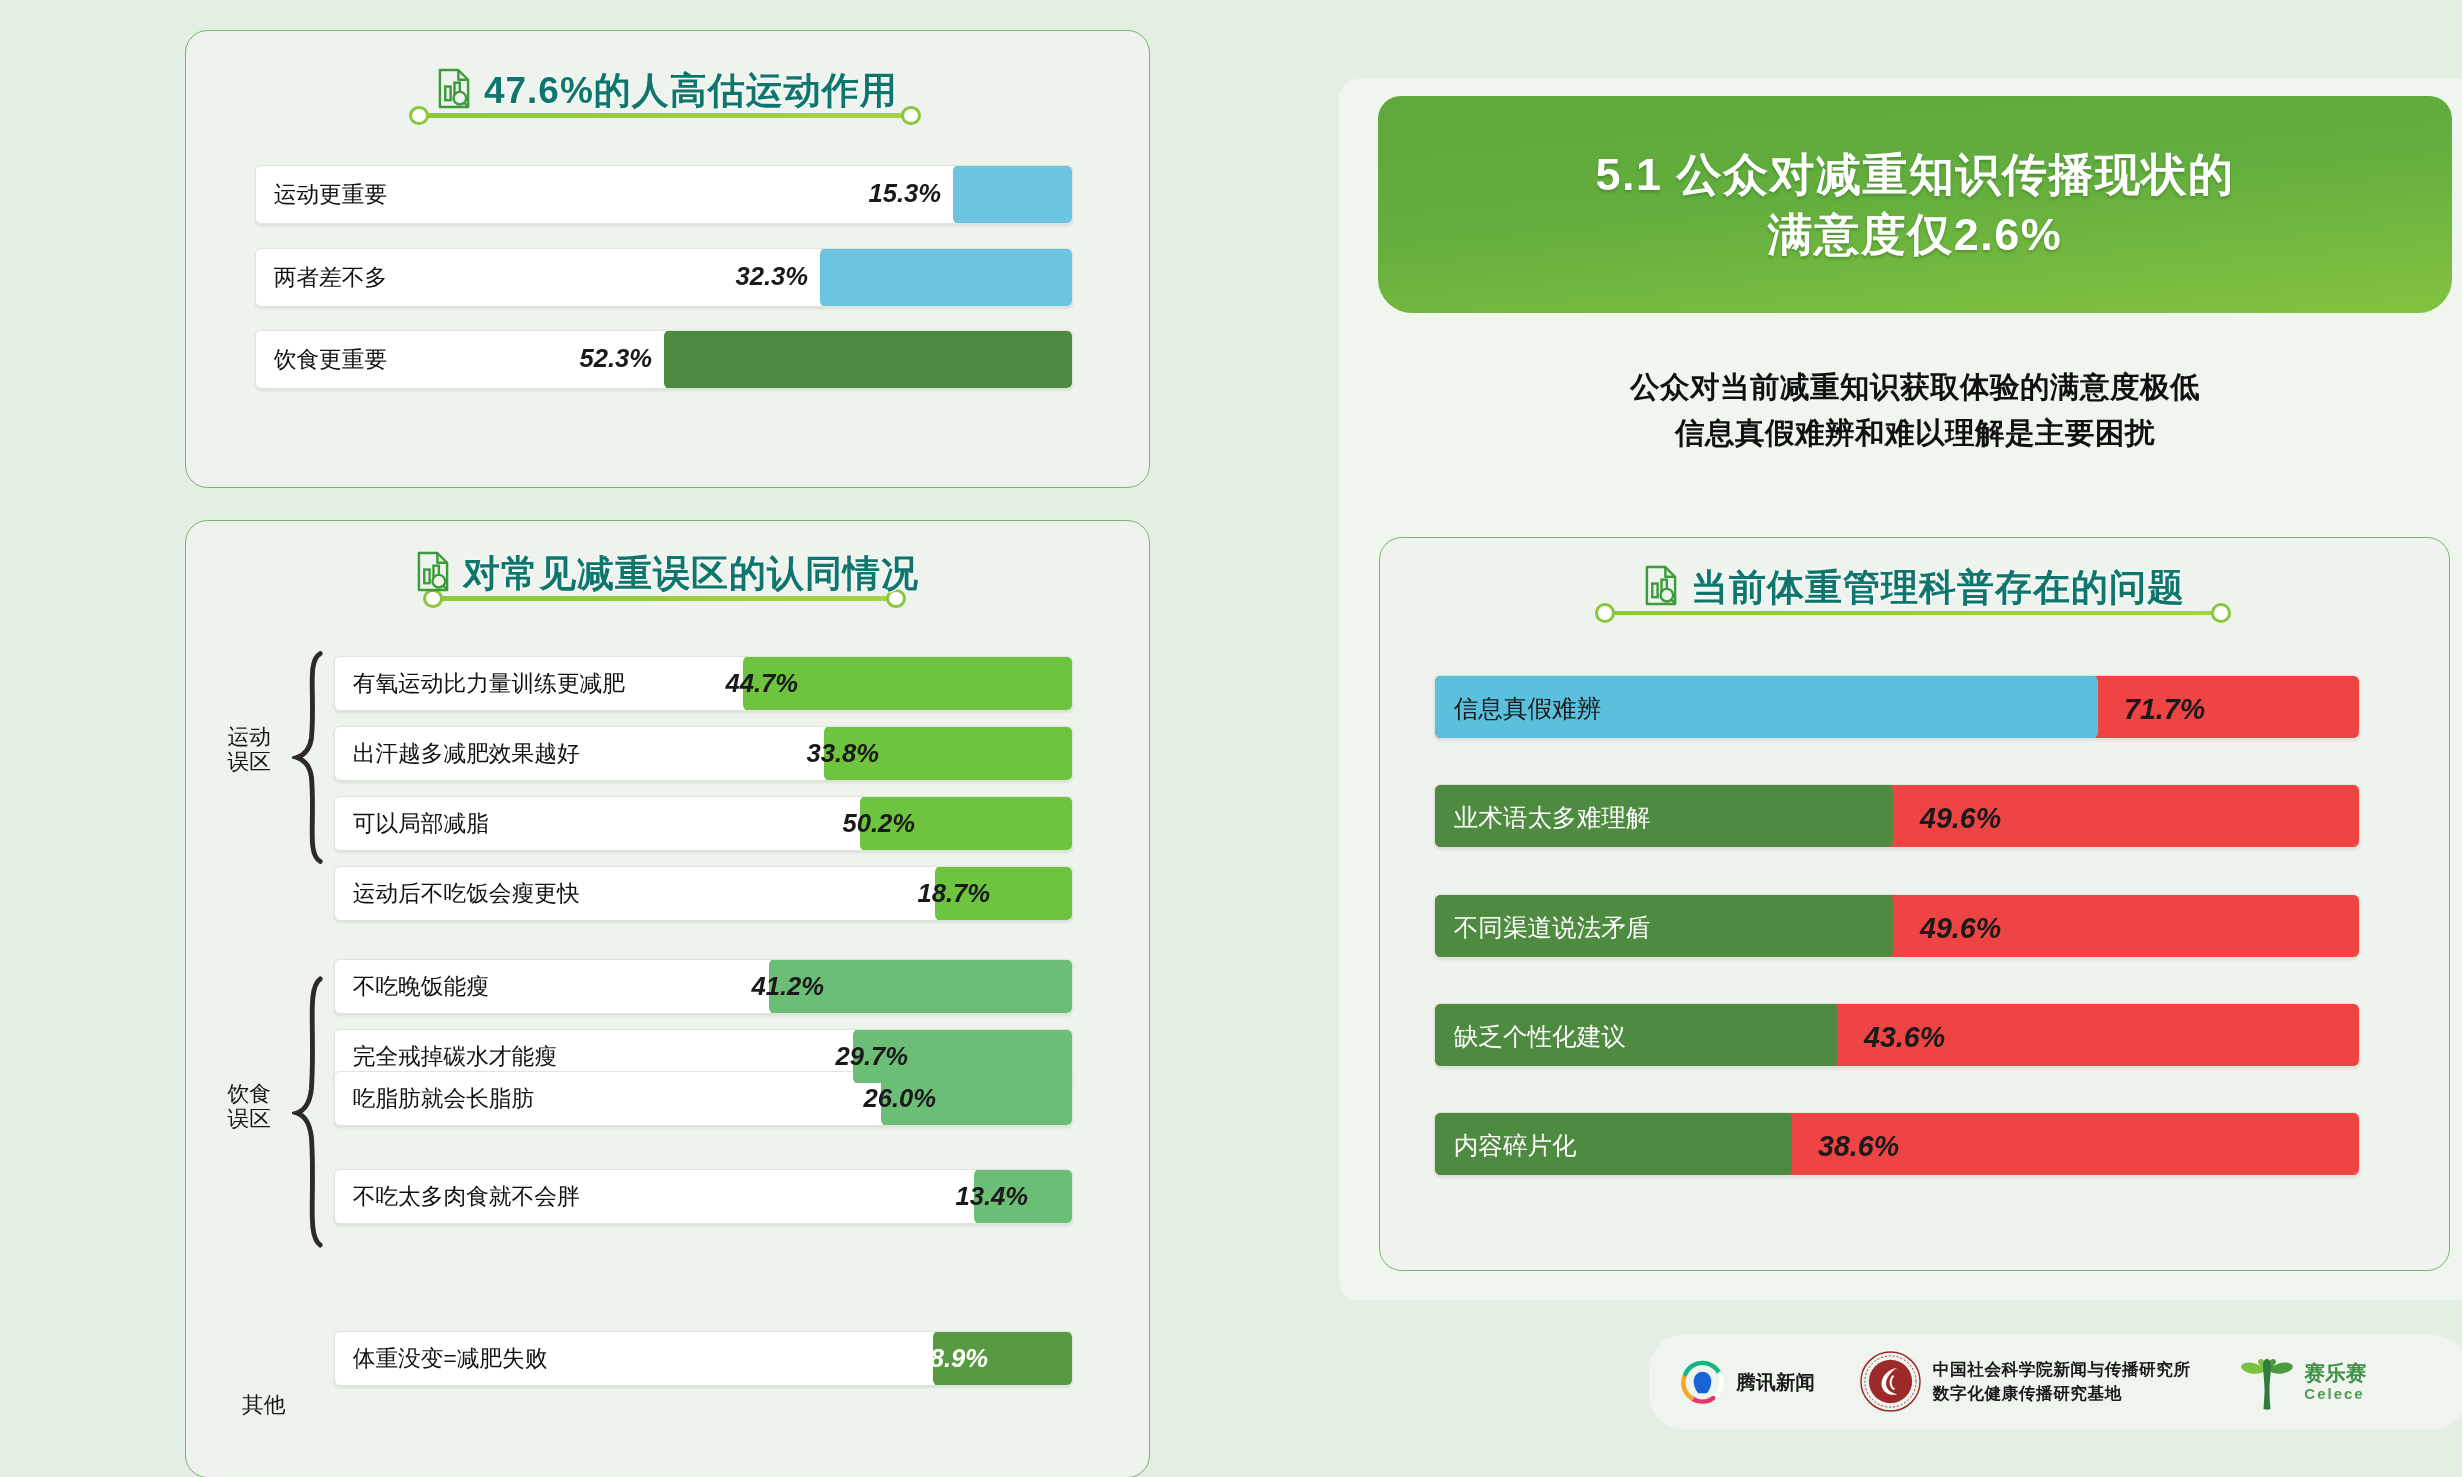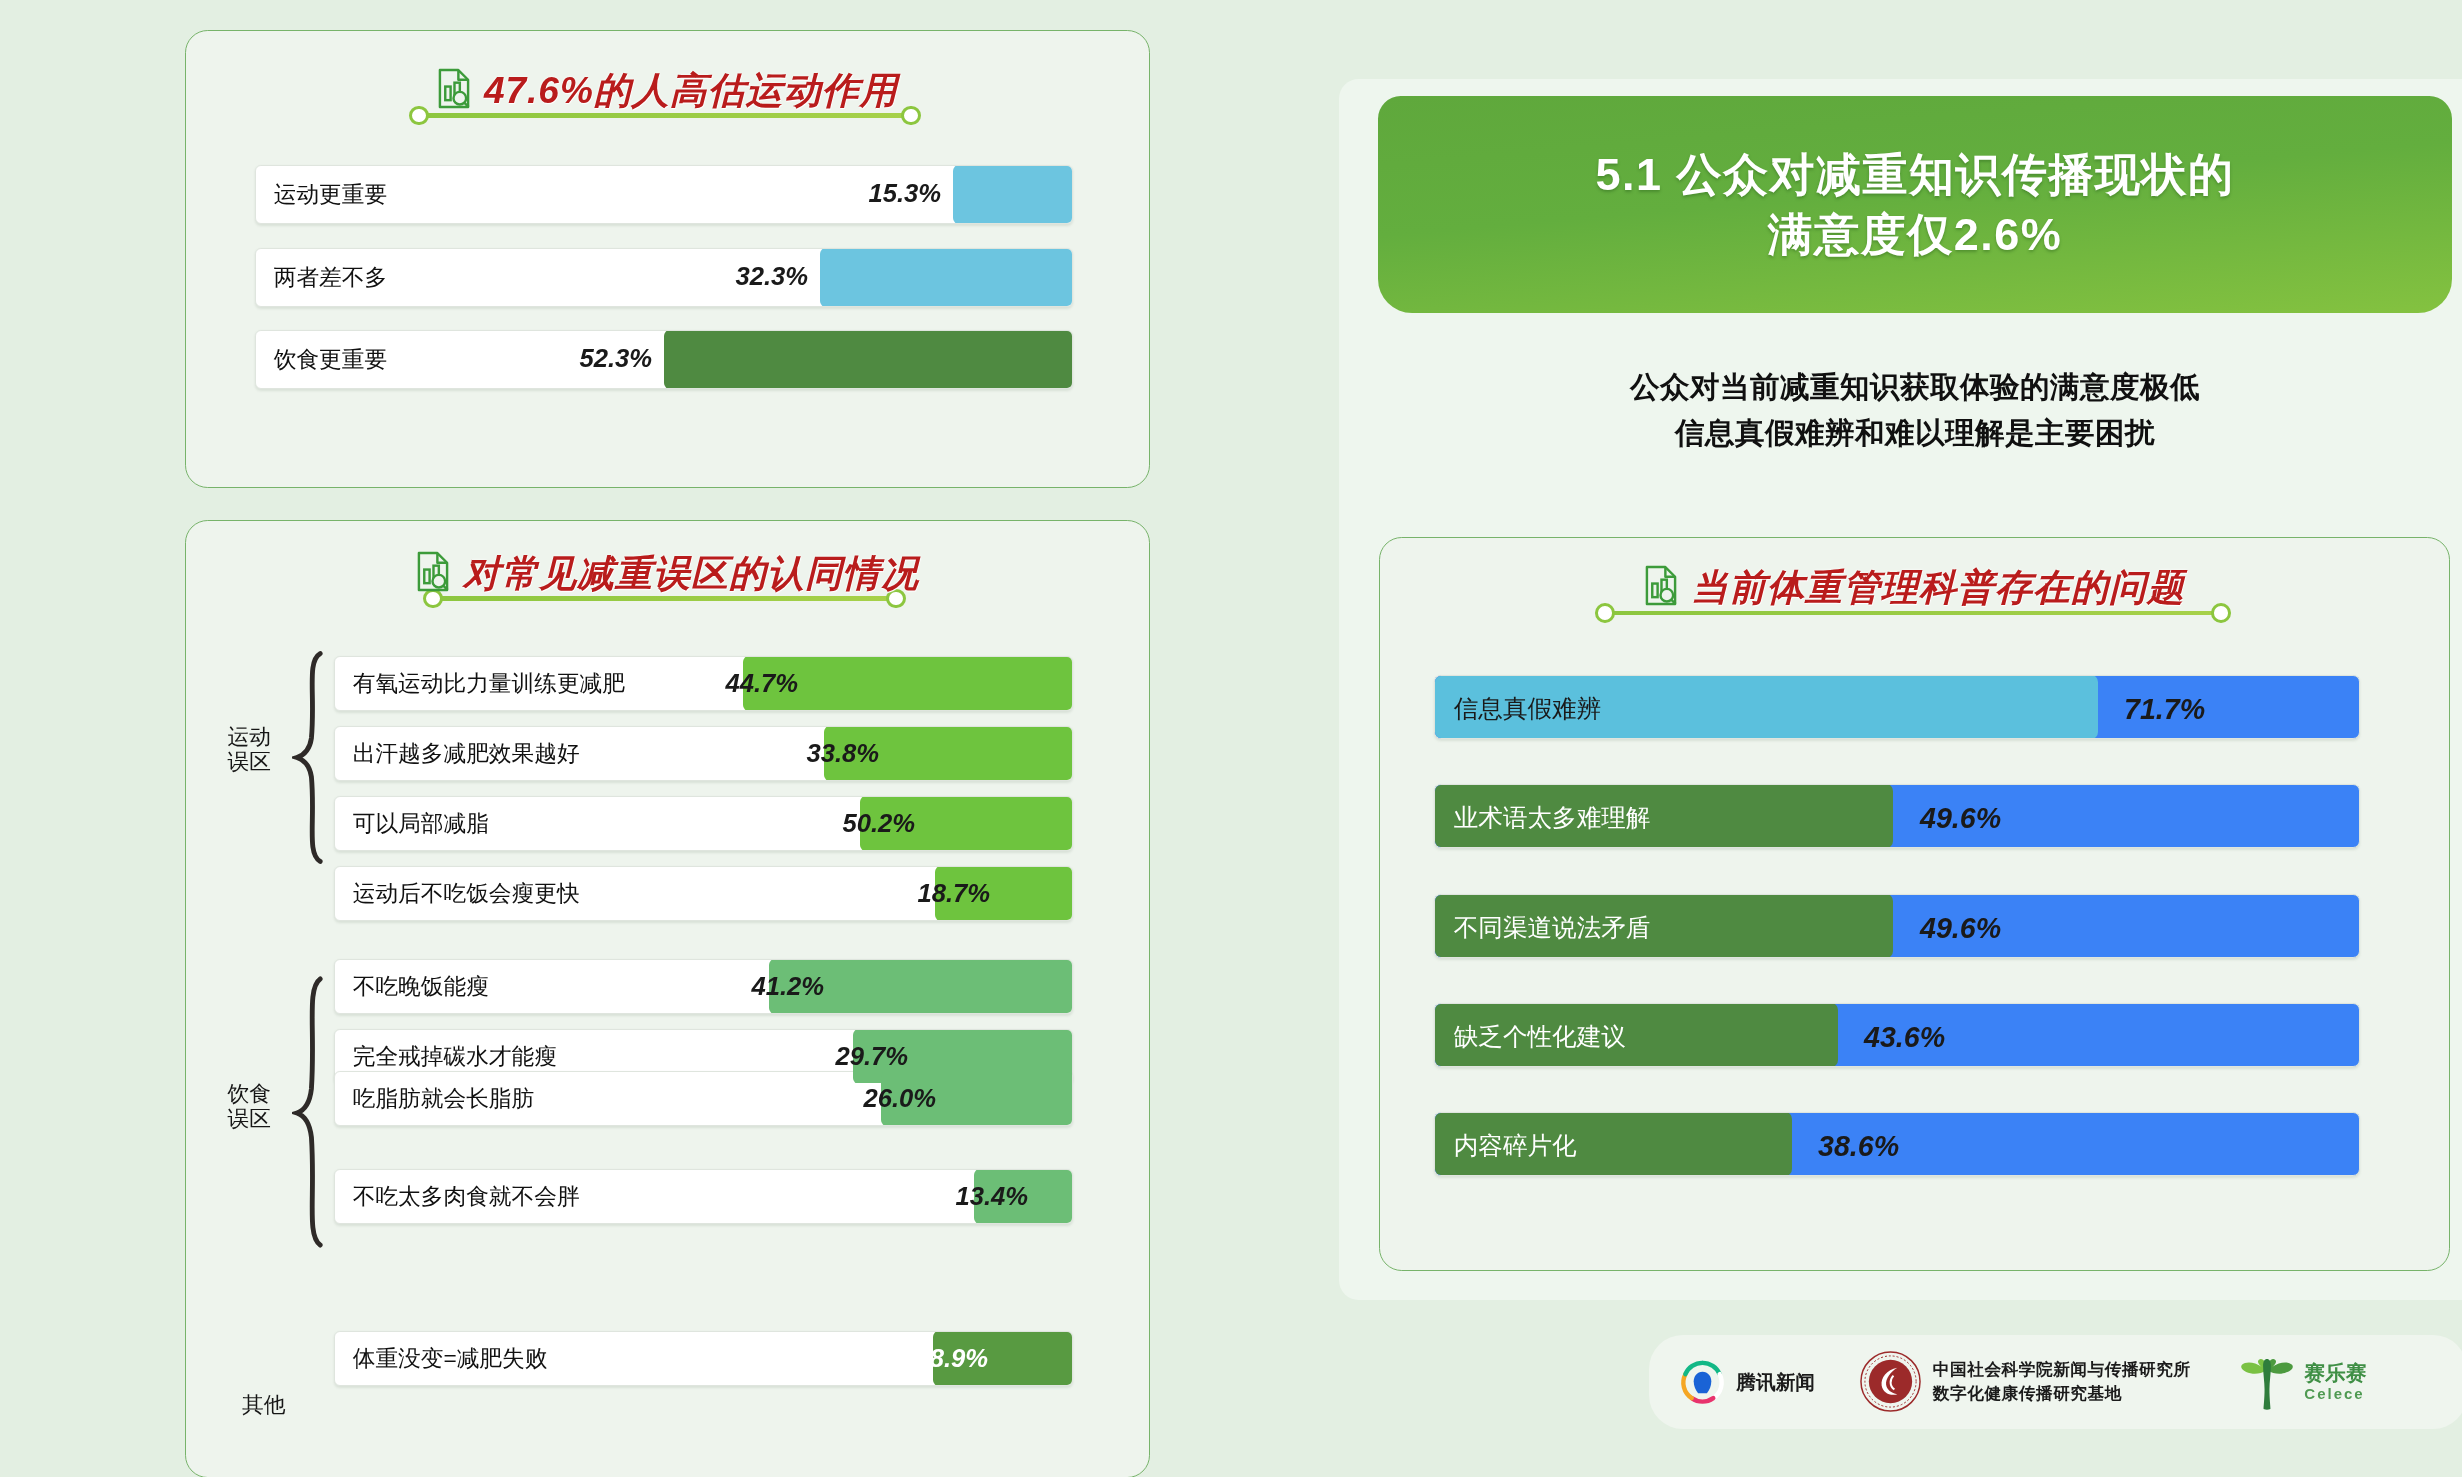--- a/index.html
+++ b/index.html
@@ -20,25 +20,24 @@
   }
 
   
   .sec-title { position: absolute; left: 0; right: 0; text-align: center; }
   .sec-title .row {
     display: flex; align-items: flex-end; justify-content: center;
     gap: 12.8px; position: relative; z-index: 2;
   }
   .doc-icon { width: 34px; height: 41px; flex: 0 0 auto; }
   .sec-title .tx {
-    font-size: 37px; font-weight: 700; color: #b91c1c;
+    font-size: 37px; font-weight: 700; color: #0f766e;
     letter-spacing: 1px; line-height: 1;
     text-shadow: 0 0 3px #ffffff, 0.5px 0.5px 0 #ffffff;
     white-space: nowrap;
-    font-style: italic;
   }
   .rule-wrap { position: relative; height: 19.7px; margin-top: -3px; }
   .rule {
     position: absolute; top: 7.9px; height: 4.4px;
     background: linear-gradient(90deg,#8cc63f,#a7d14a);
     border-radius: 2.5px;
   }
   .dot {
     position: absolute; top: 0; width: 19.7px; height: 19.7px;
     border: 3.4px solid #8cc63f; border-radius: 50%;
@@ -104,21 +103,21 @@
     position: absolute; text-align: center; width: 100%;
   }
   .subtitle .l {
     font-size: 29.5px; font-weight: 700; color: #101010;
     line-height: 1.55; letter-spacing: 0.5px; white-space: nowrap;
   }
 
   
   .r-row {
     position: absolute;
-    background: #3b82f6;
+    background: #ef4444;
     border: 1px solid #dfe5de;
     border-radius: 6.9px;
     box-shadow: 0 1.5px 2.5px rgba(90,110,90,.14);
     overflow: hidden;
   }
   .r-row .rfill {
     position: absolute; left: -1px; top: -1px; bottom: -1px;
     border-radius: 6.9px; z-index: 1;
   }
   .r-row .rlabel {

